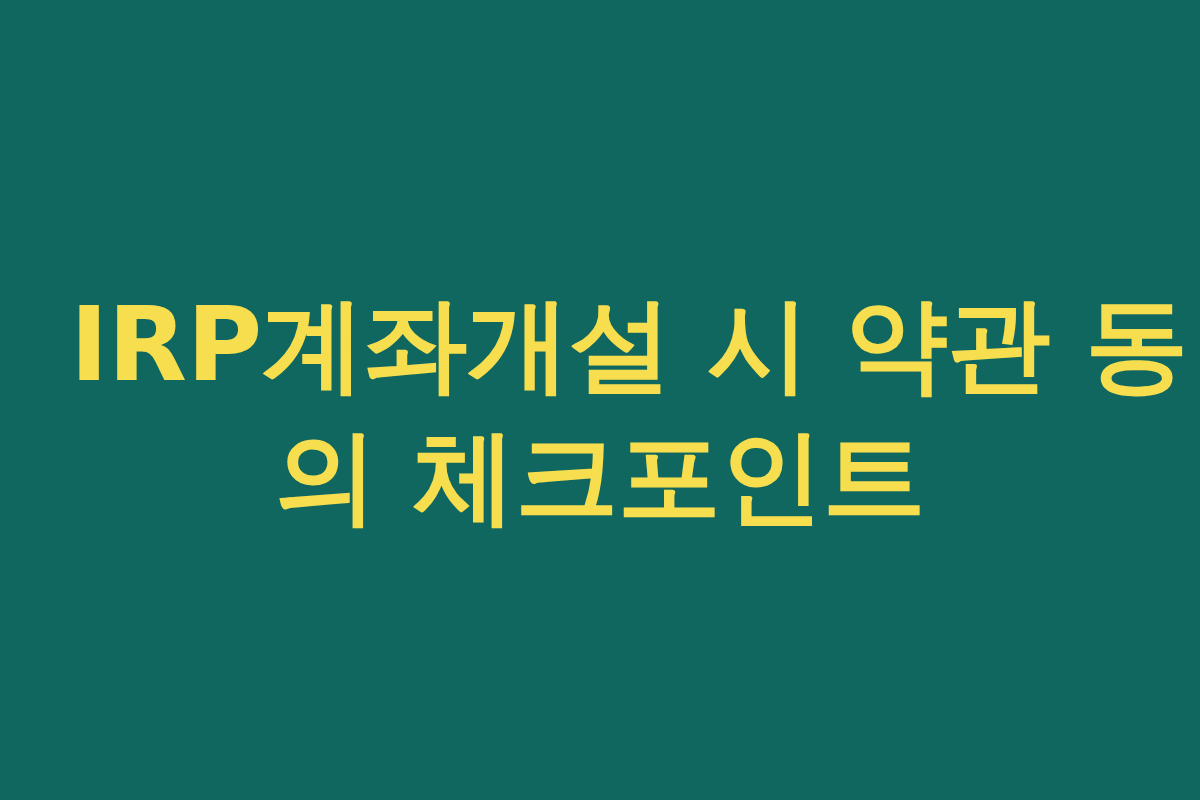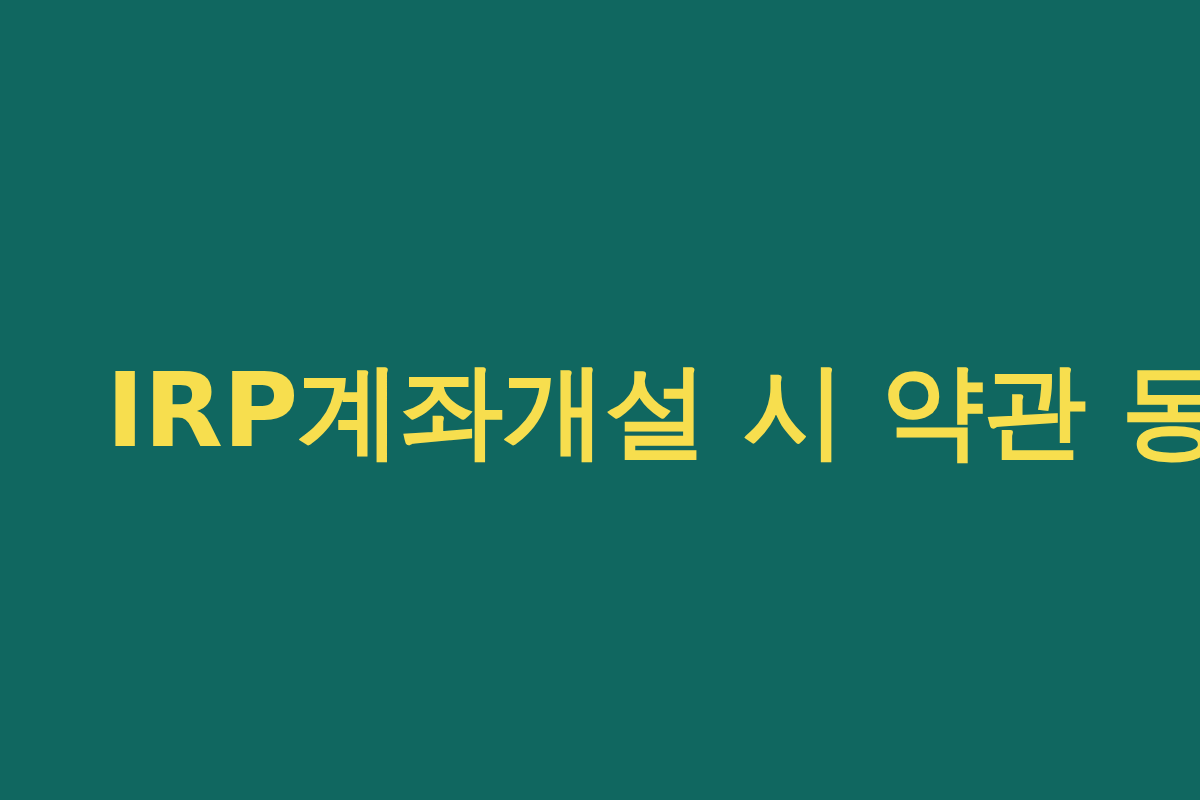--- a/index.html
+++ b/index.html
@@ -39,33 +39,33 @@
     color: #F7DE4E;
     font-family: "DejaVu Sans", "Liberation Sans", sans-serif;
     font-size: 103px;
     font-weight: 700;
     line-height: 1.28;
     letter-spacing: -0.5px;
     white-space: nowrap;
     
     -webkit-font-smoothing: antialiased;
     text-rendering: geometricPrecision;
-    margin-left: 36px;
   }
 
   
   .headline-line.line-2 {
     white-space: nowrap;
   }
 </style>
 </head>
 <body>
 
 <div id="thumbnail-card">
 
   <div id="headline-block">
 
     <span class="headline-line line-1">IRP계좌개설 시 약관 동</span>
 
+    <span class="headline-line line-2">의 체크포인트</span>
 
   </div>
 
 </div>
 
 </body></html>

